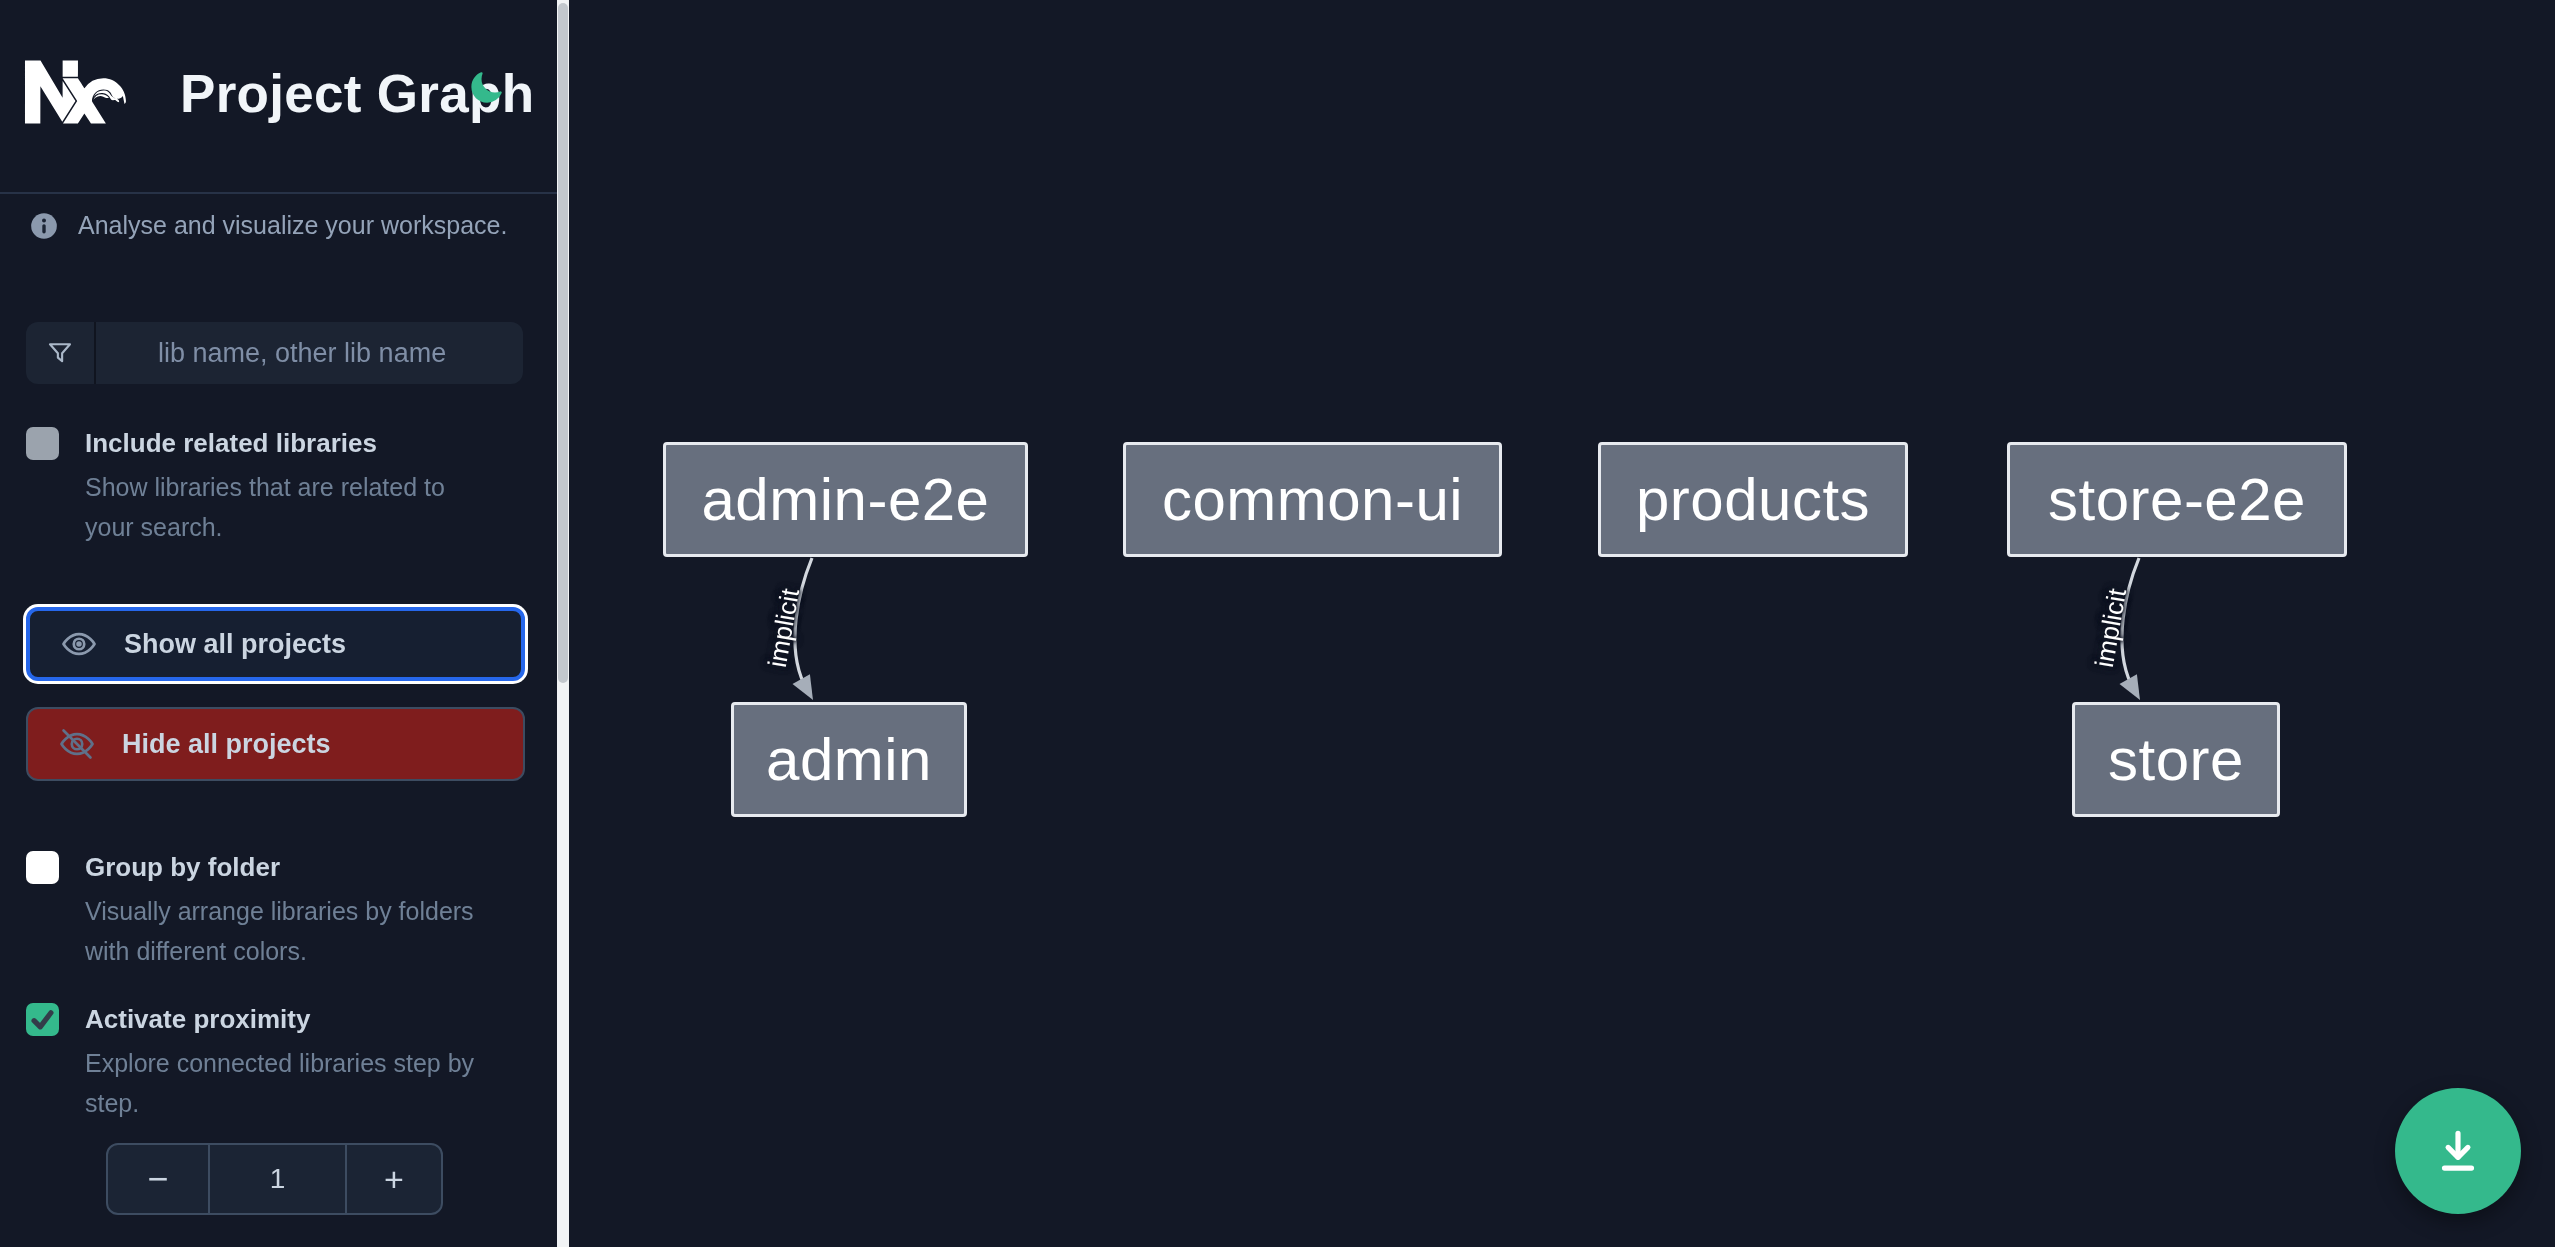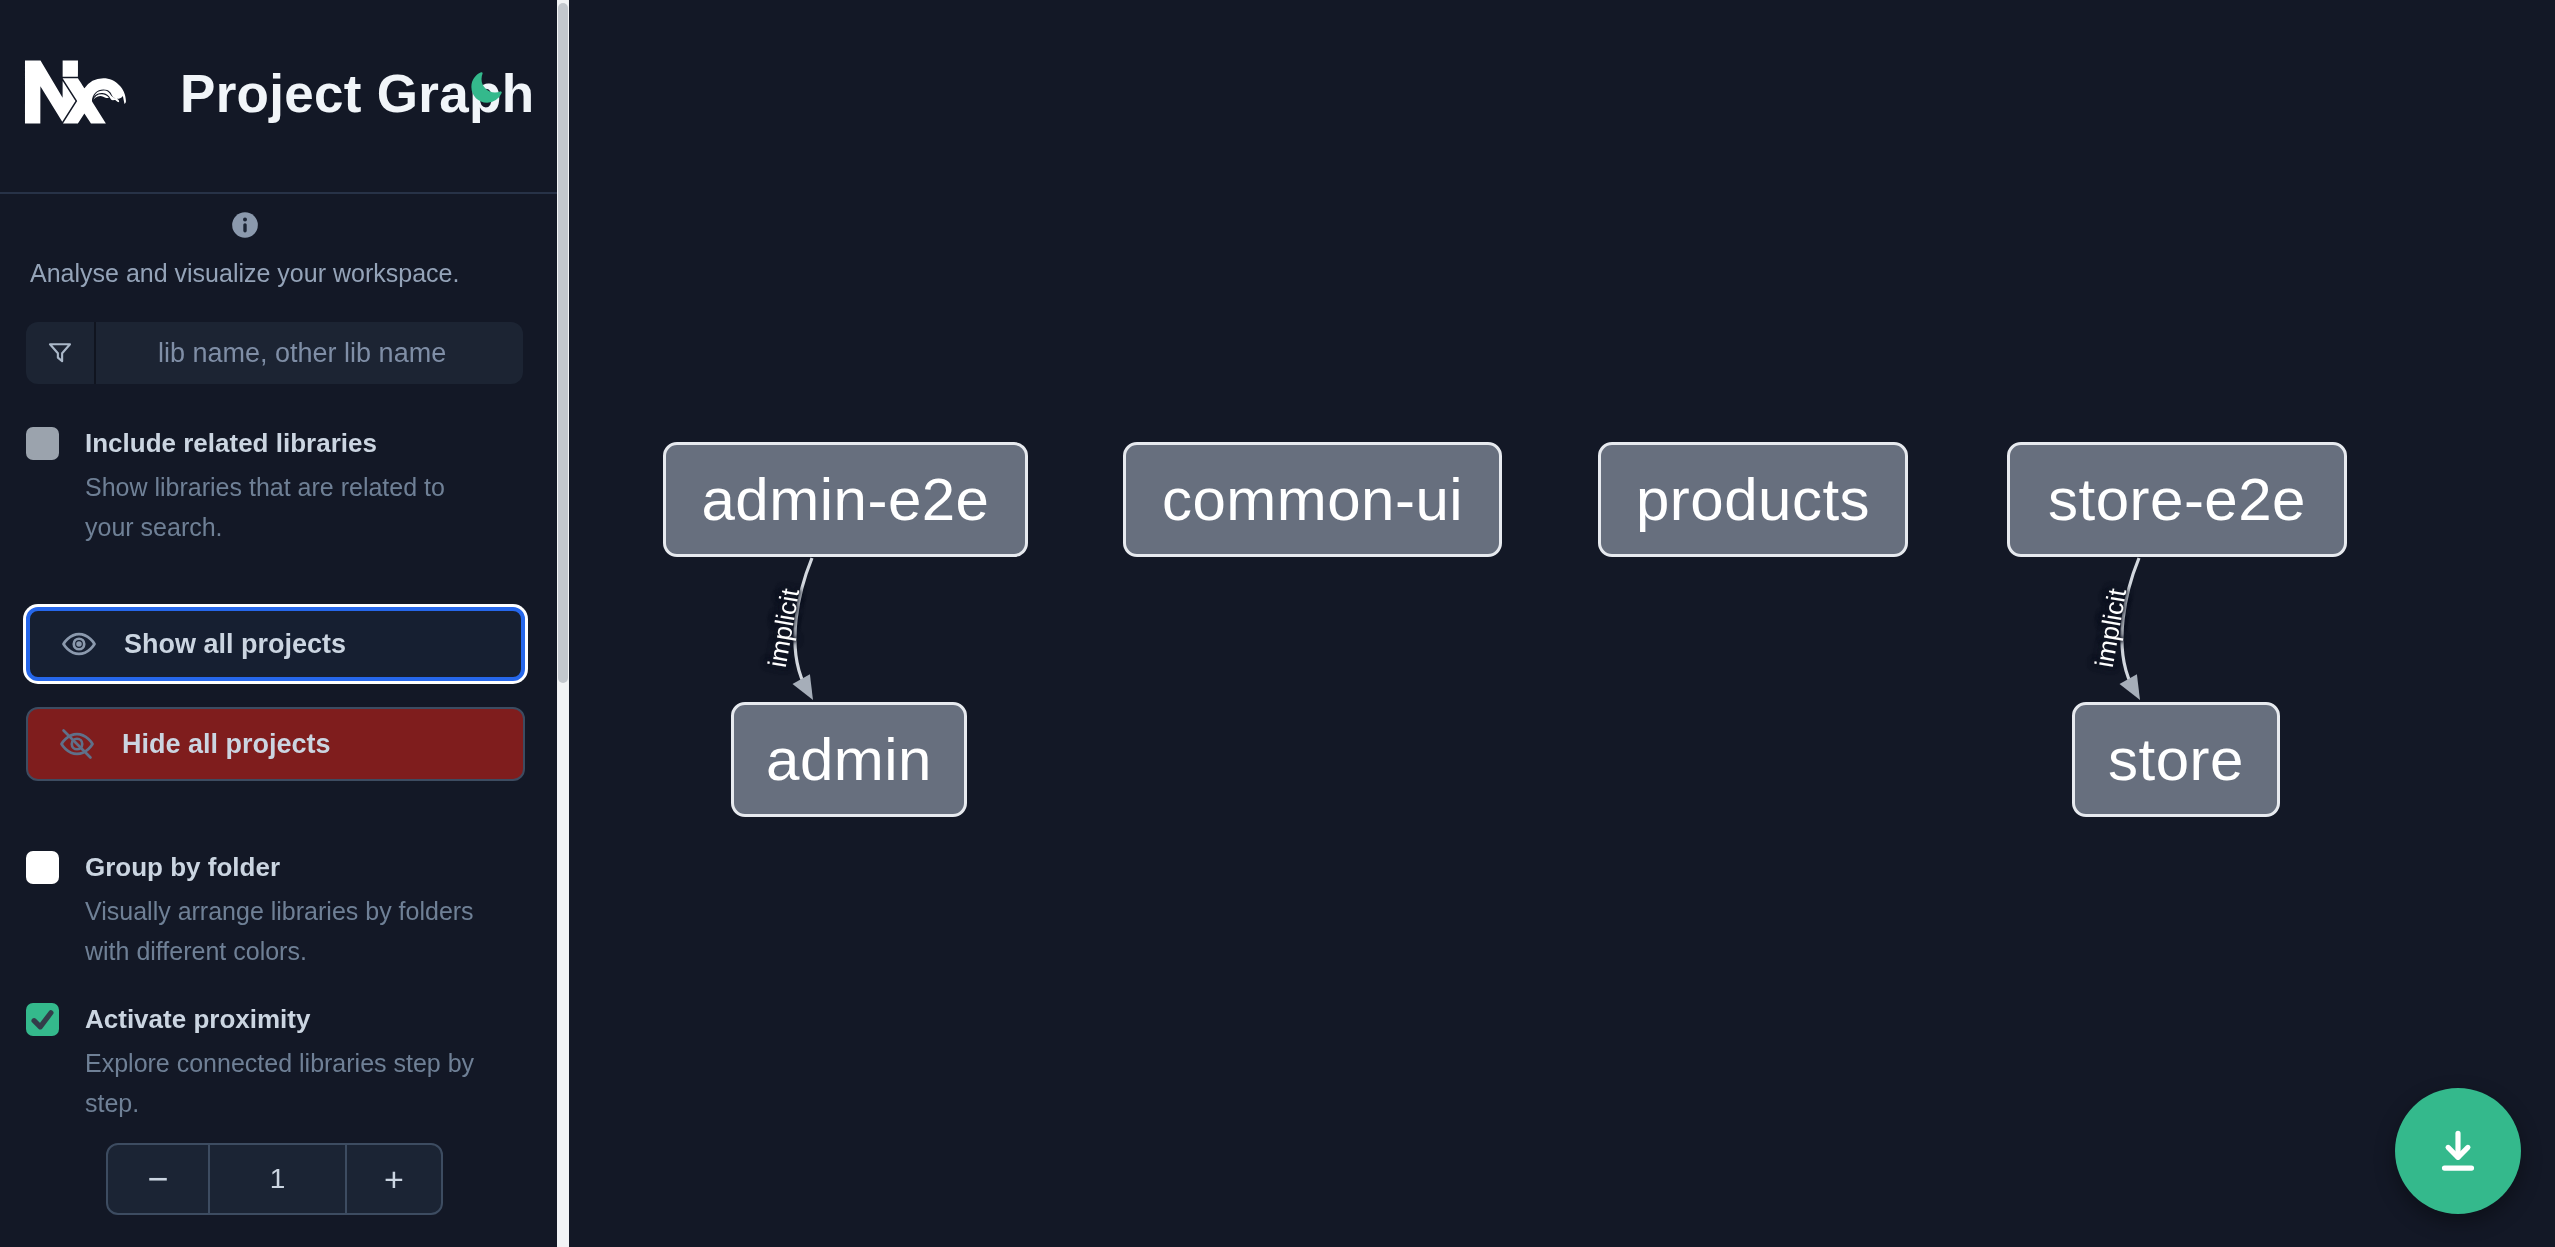--- a/index.html
+++ b/index.html
@@ -13,21 +13,21 @@
   .graph-canvas { position:absolute; left:569px; top:0; right:0; bottom:0; }
   #edges-svg { position:absolute; left:0; top:0; width:2555px; height:1247px; pointer-events:none; }
   .edge-path  { fill:none; stroke:#d3d8df; stroke-width:3.2px; }
   .edge-arrow { fill:#a6aeb9; }
   .edge-label {
     position:absolute; color:#ffffff; font-size:26px; font-weight:500; white-space:nowrap;
     text-shadow:0 0 4px #131826,0 0 4px #131826,0 0 7px #131826,0 0 7px #131826,0 0 9px #131826;
   }
   .node {
     position:absolute; box-sizing:border-box;
-    background:#676f7e; border:3.5px solid #e7eaef; border-radius:14px;
+    background:#676f7e; border:3.5px solid #e7eaef; border-radius:4px;
     color:#ffffff; font-size:60px; letter-spacing:0.5px;
     display:flex; align-items:center; justify-content:center;
     cursor:pointer; user-select:none;
   }
 
   
   .fab {
     position:absolute; left:2395px; top:1088px; width:126px; height:126px;
     border-radius:50%; background:#34b98c; border:none; cursor:pointer;
     display:flex; align-items:center; justify-content:center;
@@ -44,21 +44,21 @@
   .logo svg { width:100%; height:100%; fill:#ffffff; }
   .page-title {
     position:absolute; left:180px; top:72px; font-size:53px; line-height:44px;
     font-weight:600; color:#f1f5f9; letter-spacing:0.3px;
   }
   .theme-toggle { position:absolute; left:468px; top:70px; width:36px; height:36px; background:none; border:none; padding:0; cursor:pointer; }
   .theme-toggle svg { width:36px; height:36px; fill:#34b98c; }
 
   .header-divider { position:absolute; left:0; top:192px; width:557px; height:2px; background:#273247; }
 
-  .info-row { position:absolute; left:30px; top:211px; display:flex; align-items:center; gap:20px;flex-direction:column; }
+  .info-row { position:absolute; left:30px; top:211px; display:flex; align-items:center; gap:20px; }
   .info-row svg { width:28px; height:28px; flex:none; }
   .info-text { font-size:25px; color:#94a3b8; }
 
   .filter {
     position:absolute; left:26px; top:322px; width:497px; height:62px;
     background:#1c2433; border-radius:12px; display:flex; align-items:stretch; overflow:hidden;gap:45px;
   }
   .filter-icon-cell {
     width:68px; flex:none; display:flex; align-items:center; justify-content:center;
     border-right:2px solid #10141f;

